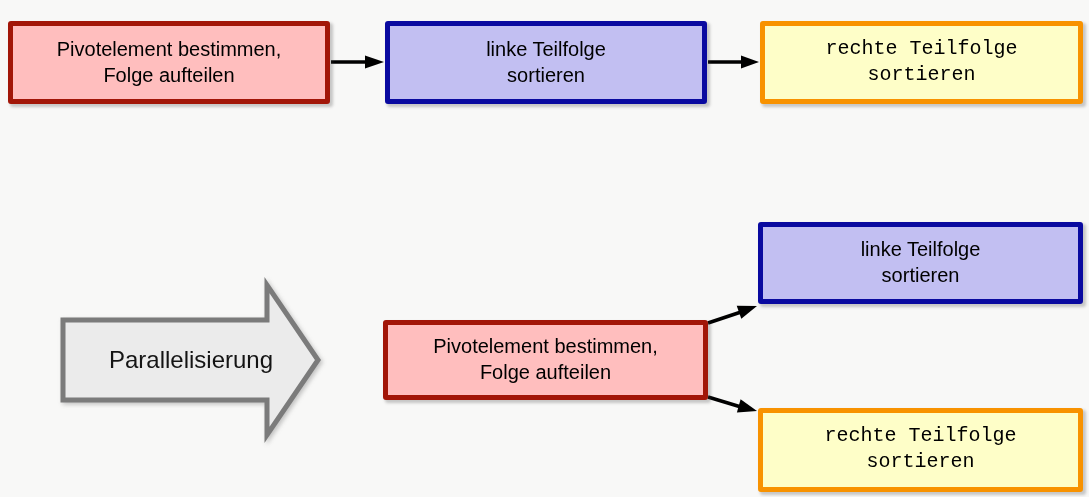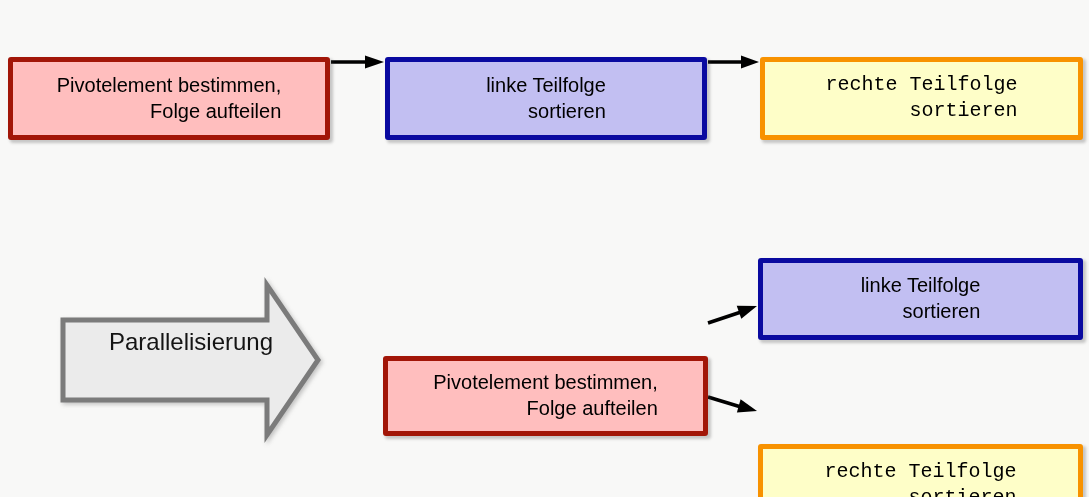--- a/index.html
+++ b/index.html
@@ -21,27 +21,26 @@
     width: 1089px;
     height: 497px;
     pointer-events: none;
   }
   .box {
     position: absolute;
     box-sizing: border-box;
     display: flex;
     align-items: center;
     justify-content: center;
-    text-align: right;
+    text-align: center;
     color: #000;
     font-size: 20px;
     line-height: 26px;
     border-radius: 3px;
     box-shadow: 2.5px 2.5px 3px rgba(70,70,70,0.28);
-    margin-top: 36px;
   }
   .box .label {
     white-space: pre-line;
     padding-bottom: 2px;
   }
   .box.pivot {
     background: var(--pivot-fill, #ffbebe);
     border: 5px solid var(--pivot-border, #a21608);
   }
   .box.left {
@@ -58,21 +57,21 @@
   .left-top   { left: 385px; top: 21px;  width: 322px; height: 83px; }
   .right-top  { left: 760px; top: 21px;  width: 323px; height: 83px; }
   
   .pivot-bottom { left: 383px; top: 320px; width: 325px; height: 80px; }
   .left-bottom  { left: 758px; top: 222px; width: 325px; height: 82px; }
   .right-bottom { left: 758px; top: 408px; width: 325px; height: 84px; }
 
   .parallel-label {
     position: absolute;
     left: 63px;
-    top: 302px;
+    top: 320px;
     width: 256px;
     height: 80px;
     display: flex;
     align-items: center;
     justify-content: center;
     font-size: 24px;
     color: #141414;
   }
   .big-arrow-shape {
     filter: drop-shadow(2.5px 2.5px 2px rgba(70,70,70,0.3));

